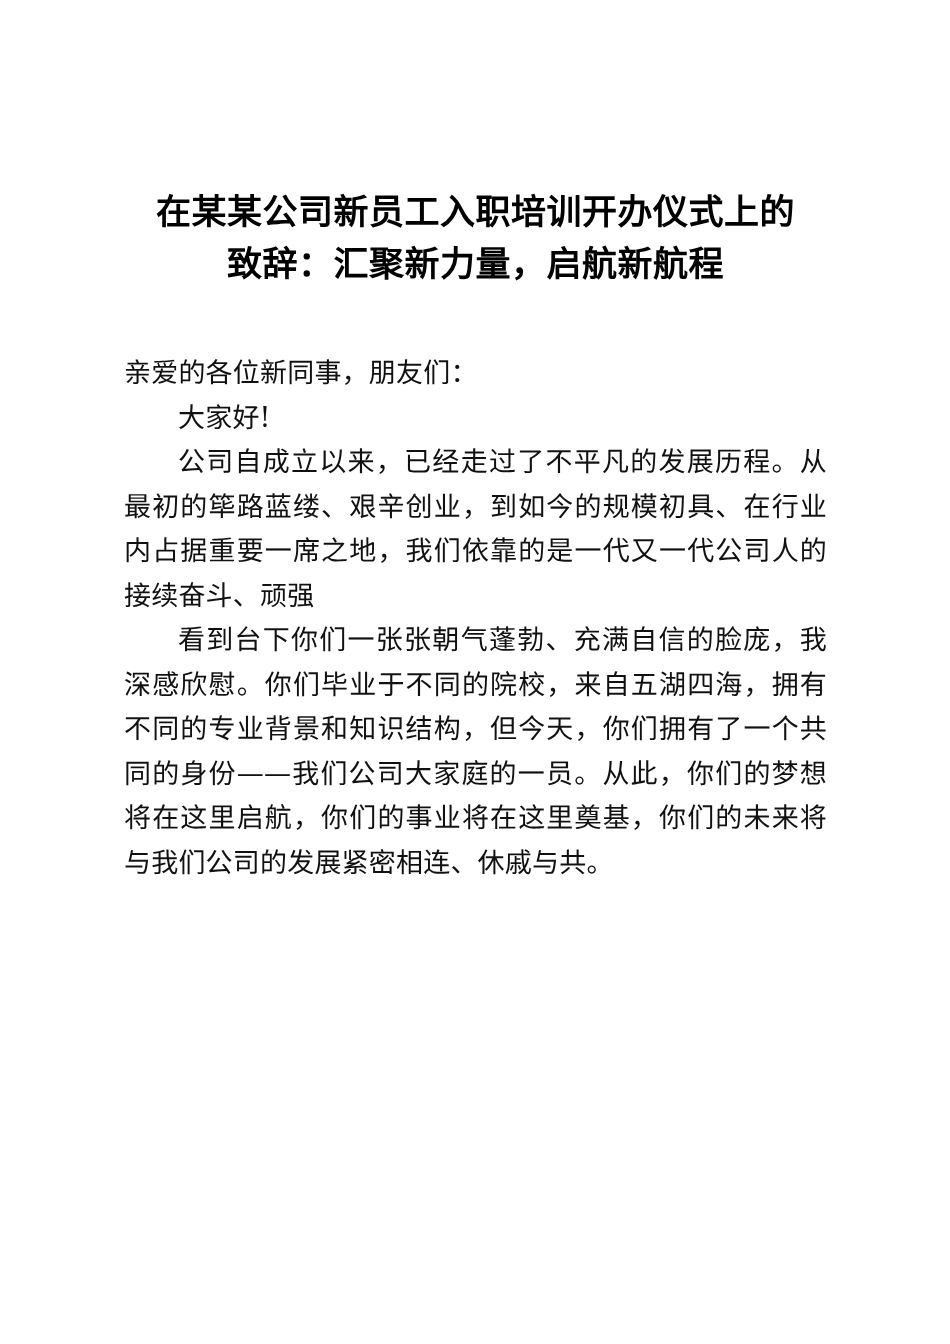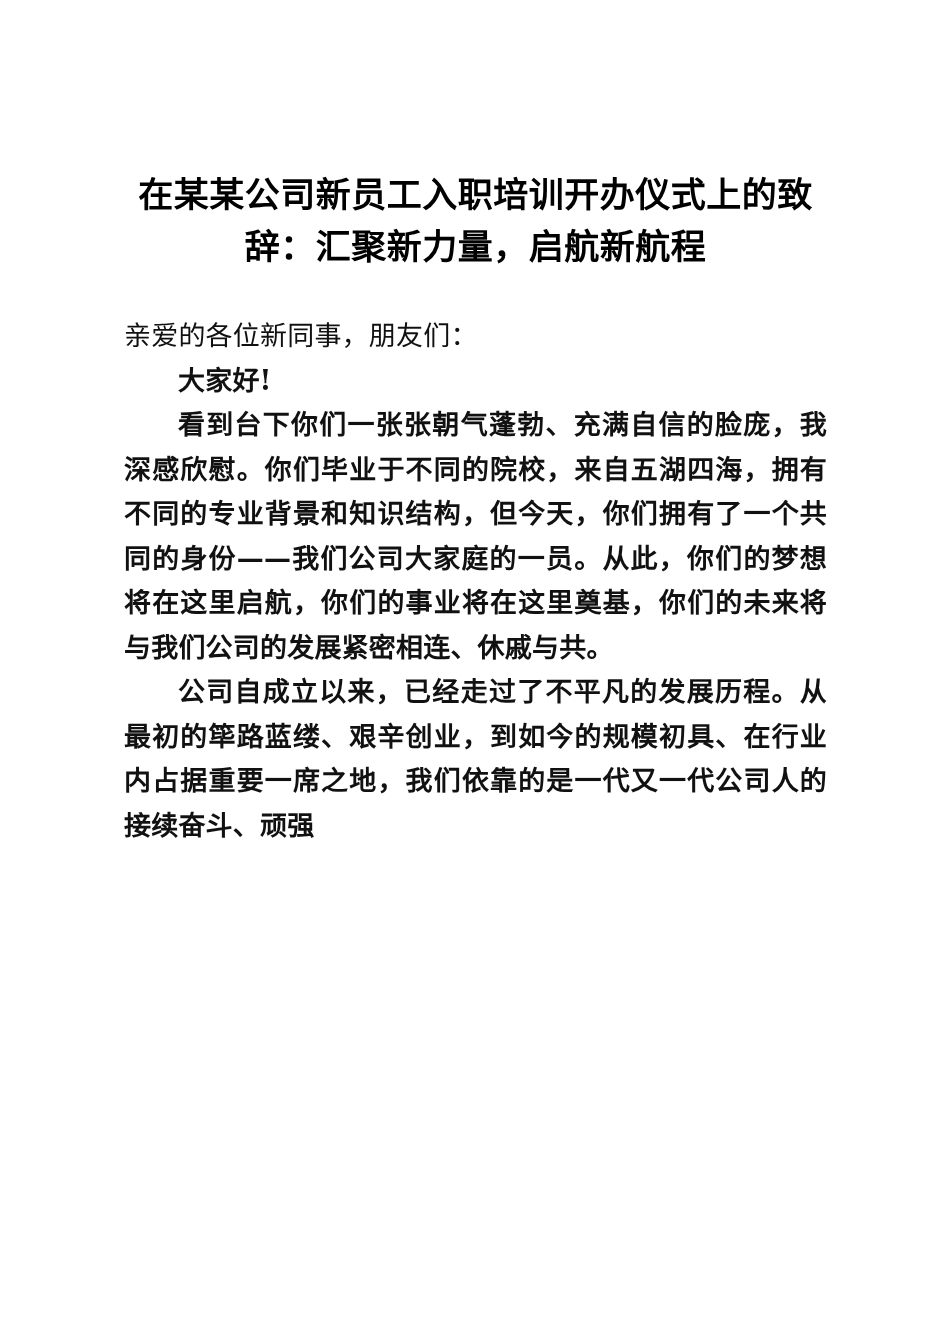--- a/index.html
+++ b/index.html
@@ -27,70 +27,69 @@
   }
 
   .doc-body {
     position: absolute;
     left: 124px;
     top: 0;
     width: 703px;
   }
 
   .doc-title {
-    margin: 0;
+    margin: 17px;
     padding-top: 170px;
     font-family: "Liberation Serif", "DejaVu Serif", serif;
     font-weight: bold;
     font-size: 35px;
     line-height: 52px;
     text-align: center;
     letter-spacing: 0.5px;
     color: #000000;
   }
 
   .body-block {
-    margin-top: 40px;
+    margin-top: 60px;
   }
 
   .para {
     margin: 0;
     font-family: "DejaVu Serif", "Liberation Serif", serif;
     font-weight: 400;
     font-size: 27px;
     line-height: 44.5px;
     text-align: justify;
     text-justify: inter-ideograph;
     color: #111111;
     letter-spacing: 0.2px;
   }
 
   .para.indent {
     text-indent: 2em;
   }
 
   .para + .para {
     margin-top: 0;
-    font-weight: bold;
   }
 </style>
 </head>
 <body>
 
 <div class="page">
   <div class="doc-body">
 
     <h1 class="doc-title">在某某公司新员工入职培训开办仪式上的致辞：汇聚新力量，启航新航程</h1>
 
     <div class="body-block">
 
       <p class="para">亲爱的各位新同事，朋友们：</p>
 
       <p class="para indent">大家好!</p>
 
 
+      <p class="para indent">公司自成立以来，已经走过了不平凡的发展历程。从最初的筚路蓝缕、艰辛创业，到如今的规模初具、在行业内占据重要一席之地，我们依靠的是一代又一代公司人的接续奋斗、顽强</p>
+
       <p class="para indent">看到台下你们一张张朝气蓬勃、充满自信的脸庞，我深感欣慰。你们毕业于不同的院校，来自五湖四海，拥有不同的专业背景和知识结构，但今天，你们拥有了一个共同的身份——我们公司大家庭的一员。从此，你们的梦想将在这里启航，你们的事业将在这里奠基，你们的未来将与我们公司的发展紧密相连、休戚与共。</p>
-
-      <p class="para indent">公司自成立以来，已经走过了不平凡的发展历程。从最初的筚路蓝缕、艰辛创业，到如今的规模初具、在行业内占据重要一席之地，我们依靠的是一代又一代公司人的接续奋斗、顽强</p>
 
     </div>
   </div>
 </div>
 
 </body></html>

